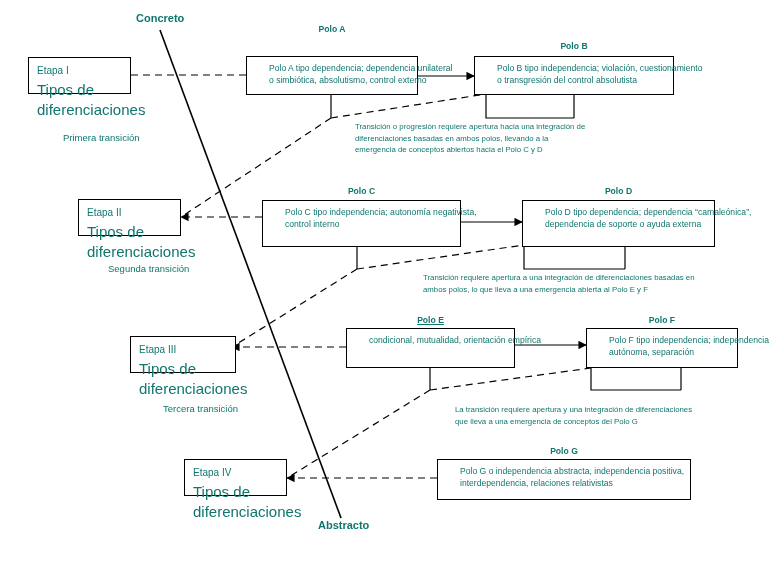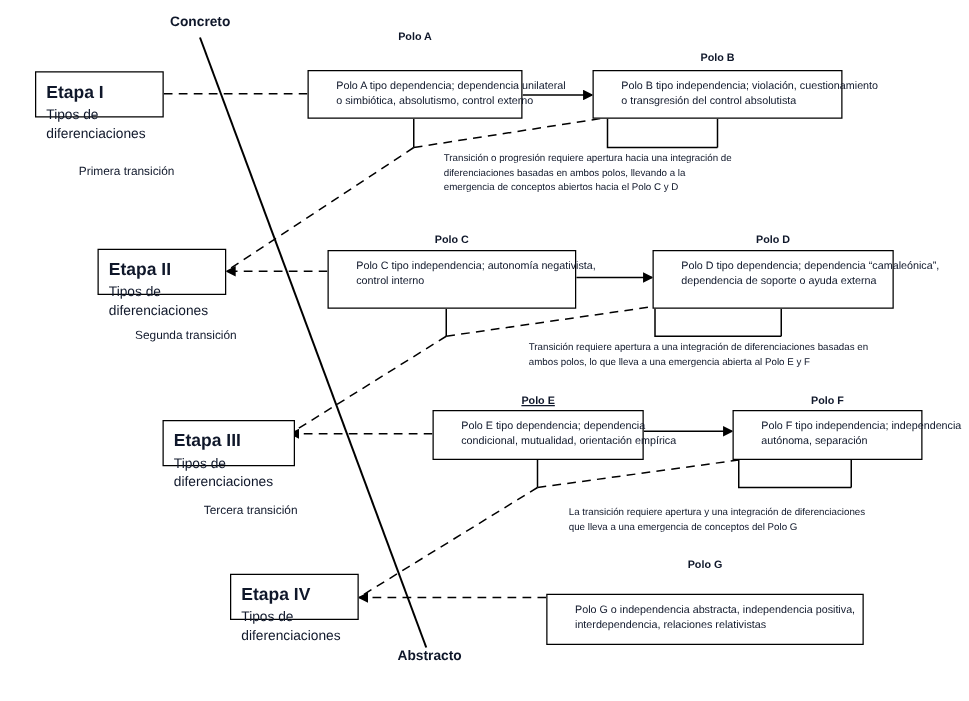--- a/index.html
+++ b/index.html
@@ -6,46 +6,46 @@
     margin: 0;
     padding: 0;
     background: #ffffff;
   }
   #canvas {
     position: relative;
     width: 775px;
     height: 561px;
     background: #ffffff;
     font-family: "Liberation Sans", sans-serif;
-    color: #0f172a;
+    color: #0f766e;
     overflow: hidden;
   }
   svg.lines {
     position: absolute;
     left: 0; top: 0;
     width: 775px;
     height: 561px;
     pointer-events: none;
   }
   .box {
     position: absolute;
     border: 1px solid #000000;
     background: #ffffff;
     box-sizing: border-box;
     padding: 6px 8px 5px 8px;
     line-height: 1.35;
   }
   .stage-box { font-size: 9.5px; }
   .stage-title {
-    font-weight: bold;
+    font-weight: normal;
     display: block;
     margin-bottom: 2px;
-    font-size: 14px;
-  }
-  .stage-sub { display: block; font-size: 11px; }
+    font-size: 10px;
+  }
+  .stage-sub { display: block; font-size: 15px; }
   .pole-box { font-size: 8.6px; padding-left: 22px; }
   .pole-line { display: block; white-space: nowrap; }
   .pole-caption {
     position: absolute;
     font-size: 8.6px;
     font-weight: bold;
     text-align: center;
     white-space: nowrap;
   }
   .axis-label {
@@ -178,30 +178,29 @@
     <span class="pole-line">Polo C  tipo independencia; autonomía negativista,</span>
     <span class="pole-line">control interno</span>
   </div>
 
   <div class="box pole-box" style="left:522px; top:200px; width:193px; height:47px;">
     <span class="pole-line">Polo D  tipo dependencia; dependencia “camaleónica”,</span>
     <span class="pole-line">dependencia de soporte o ayuda externa</span>
   </div>
 
   <div class="box pole-box" style="left:346px; top:328px; width:169px; height:40px;">
-    <span class="pole-line">Polo E  tipo dependencia; dependencia</span>
     <span class="pole-line">condicional, mutualidad, orientación empírica</span>
   </div>
 
   <div class="box pole-box" style="left:586px; top:328px; width:152px; height:40px;">
     <span class="pole-line">Polo F  tipo independencia; independencia</span>
     <span class="pole-line">autónoma, separación</span>
   </div>
 
-  <div class="box pole-box" style="left:437px; top:459px; width:254px; height:41px;margin-top:16px;">
+  <div class="box pole-box" style="left:437px; top:459px; width:254px; height:41px;">
     <span class="pole-line">Polo G  o independencia abstracta, independencia positiva,</span>
     <span class="pole-line">interdependencia, relaciones relativistas</span>
   </div>
 
   <div class="note" style="left:355px; top:121px;">
     <span>Transición o progresión requiere apertura hacia una integración de</span>
     <span>diferenciaciones  basadas en ambos polos, llevando a la</span>
     <span>emergencia de conceptos abiertos hacia el Polo C y D</span>
   </div>
 

